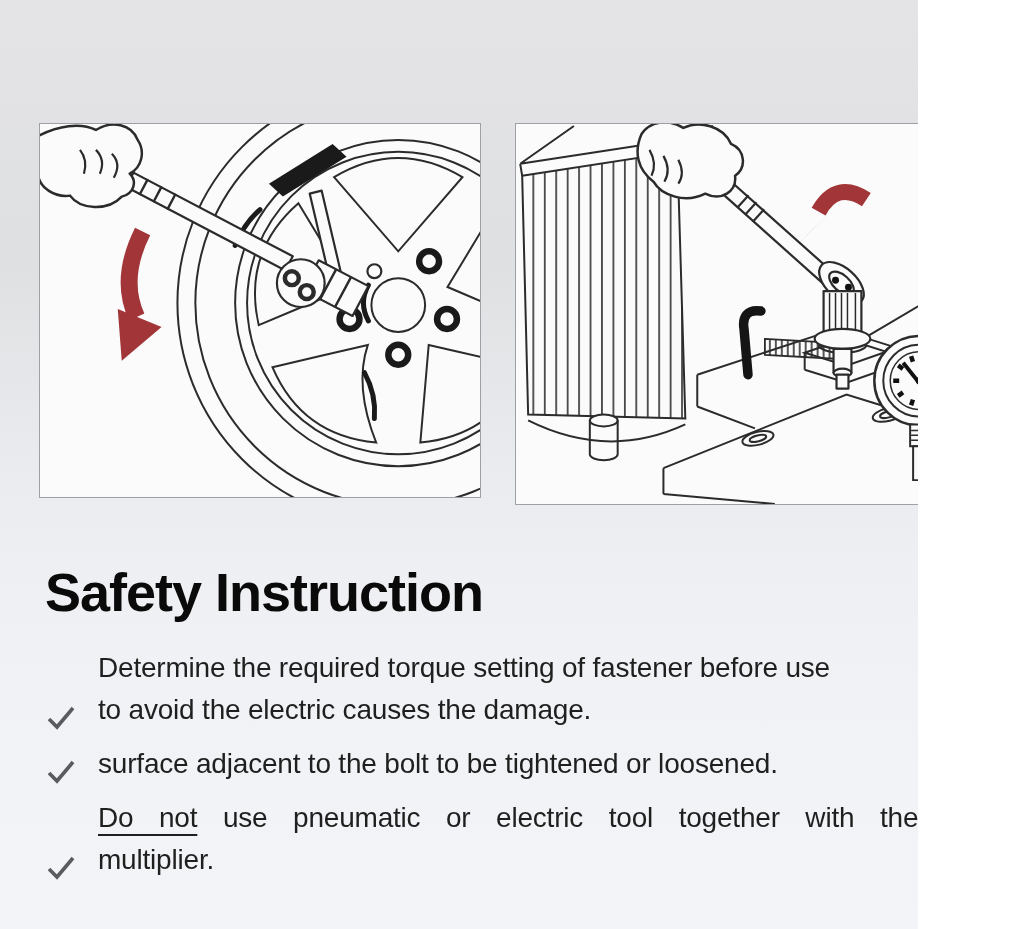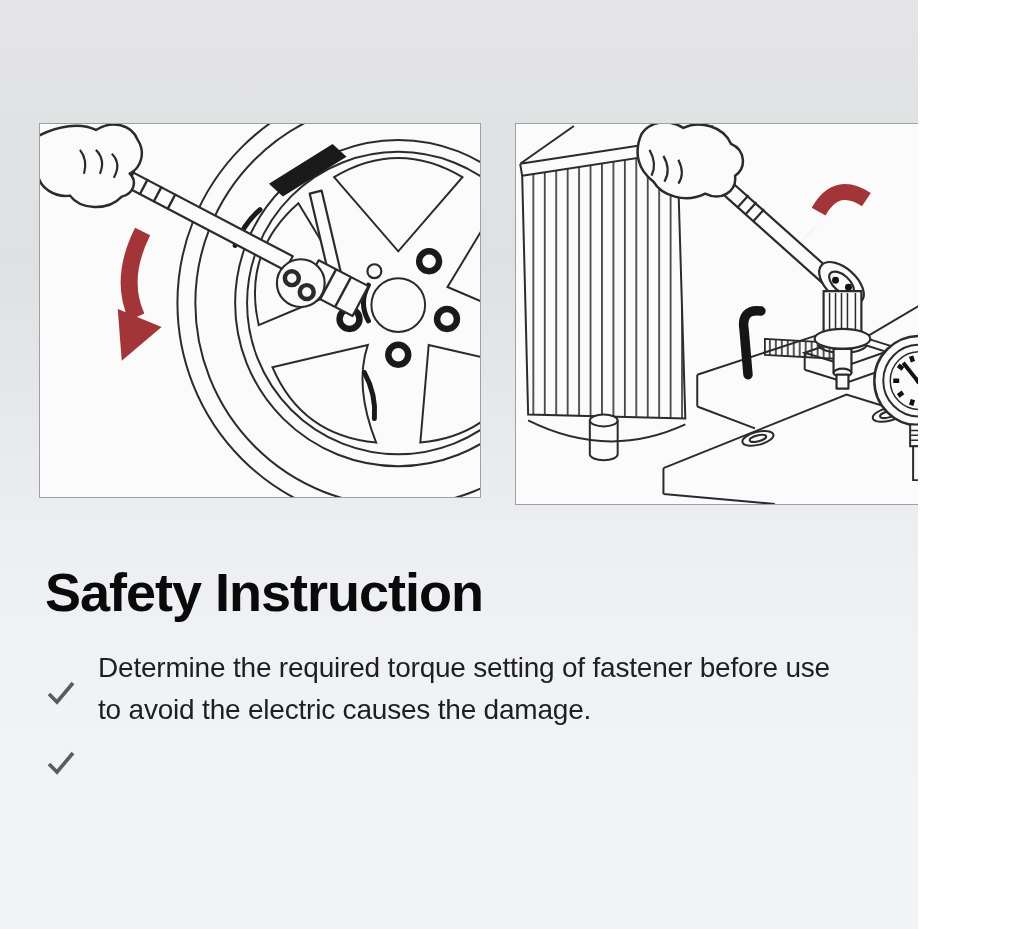--- a/index.html
+++ b/index.html
@@ -16,21 +16,21 @@
   .panel svg{display:block;width:100%;height:100%;}
   .panel-left{left:39px;top:123px;width:442px;height:375px;}
   .panel-right{left:515px;top:123px;width:462px;height:382px;}
 
   .content{position:absolute;left:45px;top:561px;width:934px;}
   h1{
     margin:0 0 24px 0;font-size:54px;line-height:62px;font-weight:bold;
     letter-spacing:-1px;color:#0a0a0a;
   }
   ul.safety-list{list-style:none;margin:0;padding:0;}
-  li.item{display:flex;align-items:center;gap:21px;margin-bottom:12px;}
+  li.item{display:flex;align-items:flex-end;gap:21px;margin-bottom:12px;}
   .check{flex:0 0 32px;padding-top:7px;}
   .check svg{display:block;width:32px;height:26px;}
   .check polyline{fill:none;stroke:var(--check-gray,#595b60);stroke-width:3.6;}
   .lines{flex:1;}
   .line{
     font-size:28px;line-height:42px;color:var(--text,#1f1f1f);
     letter-spacing:-0.2px;white-space:nowrap;
   }
   .justified{word-spacing:18px;}
   .u{text-decoration:underline;text-underline-offset:7px;text-decoration-thickness:2px;}
@@ -201,19 +201,34 @@
         </div>
       </li>
 
       <li class="item">
         <span class="check">
           <svg viewBox="0 0 28 26">
               <polyline points="2,14 10,22 26,3"></polyline>
             </svg>
         </span>
         <div class="lines">
+          <div class="line">surface adjacent to the bolt to be tightened or loosened.</div>
         </div>
       </li>
 
+      <li class="item">
+        <span class="check">
+          <svg viewBox="0 0 28 26">
+              <polyline points="2,14 10,22 26,3"></polyline>
+            </svg>
+        </span>
+        <div class="lines">
+          <div class="line justified">
+            <span class="u">Do not</span>
+            <span>use pneumatic or electric tool together with the</span>
+          </div>
+          <div class="line">multiplier.</div>
+        </div>
+      </li>
 
     </ul>
   </section>
 </div>
 
 </body></html>

